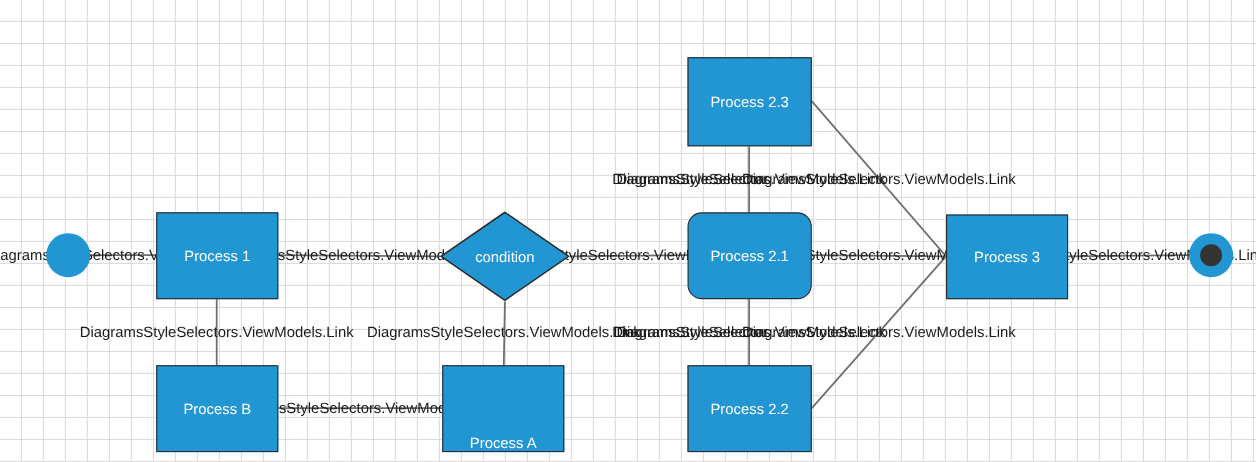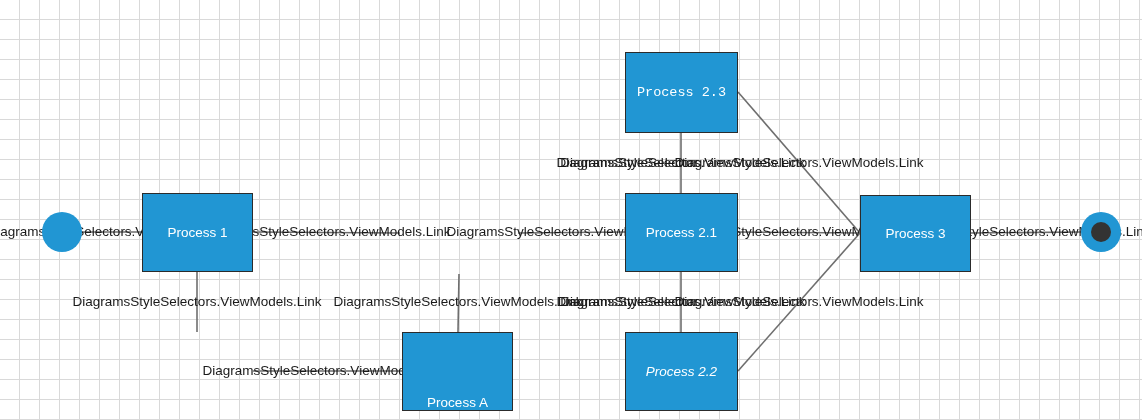--- a/index.html
+++ b/index.html
@@ -119,30 +119,36 @@
       <div class="link-label" style="left: 629px; top: 302px; color: rgb(26, 26, 26);">DiagramsStyleSelector</div>
       <div class="link-label" style="left: 799px; top: 163px; color: rgb(26, 26, 26);">DiagramsStyleSelectors.ViewModels.Link</div>
       <div class="link-label" style="left: 799px; top: 302px; color: rgb(26, 26, 26);">DiagramsStyleSelectors.ViewModels.Link</div>
     </div>
 
   <div class="nodes-layer" id="nodes-layer">
       <div class="node node-circle" style="left: 42px; top: 212px; width: 40px; height: 40px; background: rgb(33, 150, 211);"></div>
       <div class="node node-rect" style="left: 142px; top: 193px; width: 111px; height: 79px; background: rgb(33, 150, 211); border-color: rgb(43, 43, 43);">
         <span class="node-label" style="color: rgb(255, 255, 255);">Process 1</span>
       </div>
+      <div class="node node-rect" style="left: 142px; top: 332px; width: 111px; height: 79px; background: rgb(33, 150, 211); border-color: rgb(43, 43, 43);">
+        <span class="node-label" style="color: rgb(255, 255, 255);">Process B</span>
+      </div>
+      <div class="node-diamond-wrap" style="left: 400px; top: 192px; width: 118px; height: 82px;"><svg width="118" height="82" viewBox="0 0 118 82">
+          <polygon points="59,1 117,41 59,81 1,41" fill="#2196d3" stroke="#2b2b2b" stroke-width="1.4"></polygon>
+        </svg><span class="dlabel" style="color: rgb(255, 255, 255);">condition</span></div>
       <div class="node node-rect" style="left: 402px; top: 332px; width: 111px; height: 79px; background: rgb(33, 150, 211); border-color: rgb(43, 43, 43); align-items: flex-end;">
         <span class="node-label" style="color: rgb(255, 255, 255);">Process A</span>
       </div>
       <div class="node node-rect" style="left: 625px; top: 52px; width: 113px; height: 81px; background: rgb(33, 150, 211); border-color: rgb(43, 43, 43);">
-        <span class="node-label" style="color: rgb(255, 255, 255); font-family: Liberation Mono, monospace;">Process 2.3</span>
+        <span class="node-label" style="color: rgb(255, 255, 255);">Process 2.3</span>
       </div>
-      <div class="node node-rect" style="left: 625px; top: 193px; width: 113px; height: 79px; background: rgb(33, 150, 211); border-color: rgb(43, 43, 43);">
+      <div class="node node-rect" style="left: 625px; top: 193px; width: 113px; height: 79px; background: rgb(33, 150, 211); border-color: rgb(43, 43, 43); border-radius: 13px;">
         <span class="node-label" style="color: rgb(255, 255, 255);">Process 2.1</span>
       </div>
-      <div class="node node-rect" style="left: 625px; top: 332px; width: 113px; height: 79px; background: rgb(33, 150, 211); border-color: rgb(43, 43, 43); font-style: italic;">
+      <div class="node node-rect" style="left: 625px; top: 332px; width: 113px; height: 79px; background: rgb(33, 150, 211); border-color: rgb(43, 43, 43);">
         <span class="node-label" style="color: rgb(255, 255, 255);">Process 2.2</span>
       </div>
       <div class="node node-rect" style="left: 860px; top: 195px; width: 111px; height: 77px; background: rgb(33, 150, 211); border-color: rgb(43, 43, 43); text-align: right;">
         <span class="node-label" style="color: rgb(255, 255, 255);">Process 3</span>
       </div>
       <div class="node node-circle" style="left: 1081px; top: 212px; width: 40px; height: 40px; background: rgb(33, 150, 211);">
         <div class="node-circle-inner" style="width: 20px; height: 20px; left: 10px; top: 10px; background: rgb(51, 51, 51);"></div>
       </div>
     </div>
 

